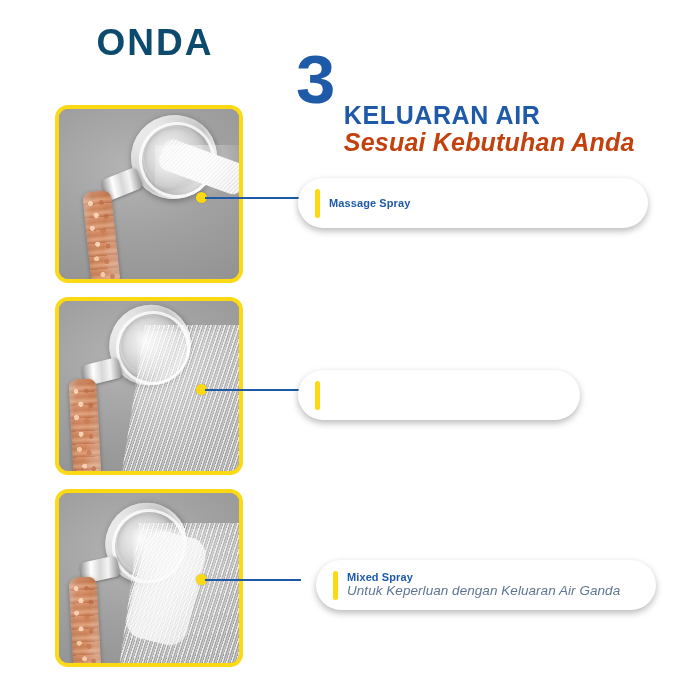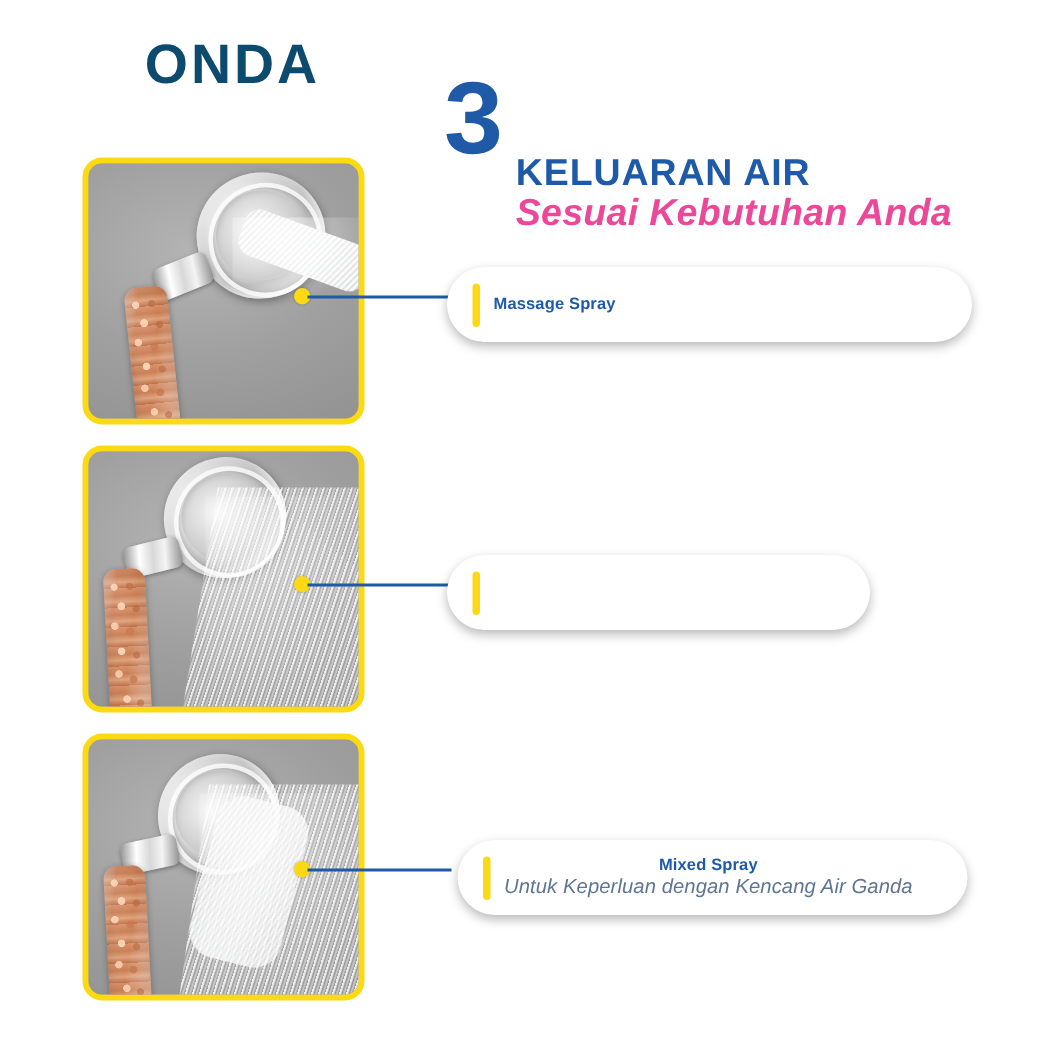--- a/index.html
+++ b/index.html
@@ -72,21 +72,21 @@
     color: #1f5aa8;
     letter-spacing: 0.6px;
     line-height: 1.05;
     white-space: nowrap;
   }
   .headline-l2 {
     font-family: "Liberation Sans", sans-serif;
     font-size: 25px;
     font-weight: 700;
     font-style: italic;
-    color: #ec4899;
+    color: #c2410c;
     letter-spacing: 0.2px;
     line-height: 1.15;
     white-space: nowrap;
   }
 
   
   .panel {
     position: absolute;
     left: 55px;
     width: 188px;
@@ -326,19 +326,19 @@
     <div class="rain" style="left:70px; top:30px; width:120px; height:148px; transform:skewX(-8deg);"></div>
     <div class="jet" style="left:76px; top:40px; width:62px; height:110px; transform:rotate(14deg); border-radius:18px; opacity:0.85;">
       <div class="jet-tex" style="border-radius:18px; opacity:0.8;"></div>
     </div>
     <div class="mist" style="left:74px; top:36px; width:116px; height:136px; opacity:0.6;"></div>
   </div>
 </div>
 <div class="connector-dot" style="left:196px; top:574px;"></div>
 <div class="connector-line" style="left:205px; top:579px; width:96px;"></div>
 
-<div class="pill" style="left:305px; top:560px; width:340px;text-align:center;">
+<div class="pill" style="left:316px; top:560px; width:340px;">
   <div class="pill-accent"></div>
   <div class="pill-text">
     <div class="pill-title">Mixed Spray</div>
-    <div class="pill-sub">Untuk Keperluan dengan Kencang Air Ganda</div>
+    <div class="pill-sub">Untuk Keperluan dengan Keluaran Air Ganda</div>
   </div>
 </div>
 
 </body></html>

